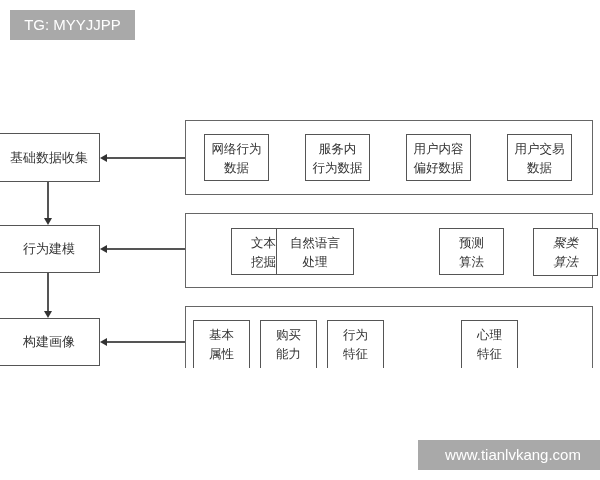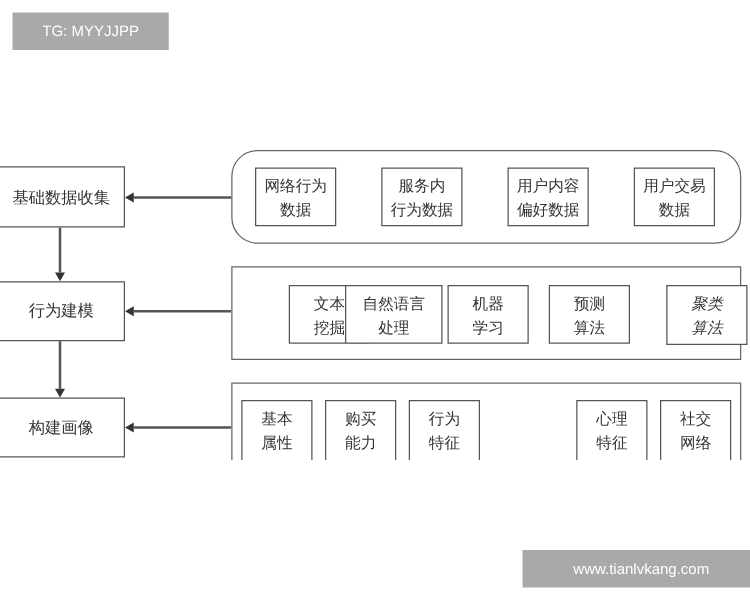--- a/index.html
+++ b/index.html
@@ -5,21 +5,21 @@
   html, body { margin: 0; padding: 0; }
   body {
     width: 600px; height: 480px; position: relative; overflow: hidden;
     background: #ffffff;
     font-family: "DejaVu Sans", "Liberation Sans", sans-serif;
     color: #333333;
   }
   .watermark {
     position: absolute; background: #a9a9a9; color: #ffffff;
     font-family: "Liberation Sans", "DejaVu Sans", sans-serif;
-    font-size: 12px; line-height: 30px; padding: 0 10px; white-space: nowrap;
+    font-size: 15px; line-height: 30px; padding: 0 10px; white-space: nowrap;
   }
   #wm-top { left: 10px; top: 10px; height: 30px; width: 105px; text-align: center; }
   #wm-bottom { left: 418px; top: 440px; height: 30px; width: 170px; text-align: center; }
 
   .diagram { position: absolute; left: 0; top: 0; width: 600px; height: 368px; overflow: hidden; }
 
   .stage {
     position: absolute; left: -2px; width: 102px;
     border: 1.5px solid #555; background: #fff; box-sizing: border-box;
     display: flex; align-items: center; justify-content: center;
@@ -69,52 +69,48 @@
   <div class="vline" style="left:47px;top:273px;height:38px;"></div>
   <div class="arrow-down" style="left:44px;top:311px;"></div>
 
   <div class="hline" style="left:107px;top:157px;width:78px;"></div>
   <div class="arrow-left" style="left:100px;top:154px;"></div>
   <div class="hline" style="left:107px;top:248px;width:78px;"></div>
   <div class="arrow-left" style="left:100px;top:245px;"></div>
   <div class="hline" style="left:107px;top:341px;width:78px;"></div>
   <div class="arrow-left" style="left:100px;top:338px;"></div>
 
-  <div class="group" style="top:120px;height:75px;border-radius:21px;">
+  <div class="group" style="top:120px;height:75px;">
     <div class="item" style="left:18px;top:13px;width:65px;height:47px;">网络行为
 数据</div>
     <div class="item" style="left:119px;top:13px;width:65px;height:47px;">服务内
 行为数据</div>
     <div class="item" style="left:220px;top:13px;width:65px;height:47px;">用户内容
 偏好数据</div>
     <div class="item" style="left:321px;top:13px;width:65px;height:47px;">用户交易
 数据</div>
   </div>
 
   <div class="group" style="top:213px;height:75px;">
     <div class="item" style="left:9px;top:14px;width:65px;height:47px;margin-left:36px;">文本
 挖掘</div>
     <div class="item" style="left:90px;top:14px;width:78px;height:47px;">自然语言
 处理</div>
-    <div class="item" style="left:172px;top:14px;width:65px;height:47px;">机器
-学习</div>
     <div class="item" style="left:253px;top:14px;width:65px;height:47px;">预测
 算法</div>
     <div class="item" style="left:347px;top:14px;width:65px;height:48px;font-style:italic;">聚类
 算法</div>
   </div>
 
   <div class="group" style="top:306px;height:80px;">
     <div class="item" style="left:7px;top:13px;width:57px;height:60px;align-items:flex-start;padding-top:4px;">基本
 属性</div>
     <div class="item" style="left:74px;top:13px;width:57px;height:60px;align-items:flex-start;padding-top:4px;">购买
 能力</div>
     <div class="item" style="left:141px;top:13px;width:57px;height:60px;align-items:flex-start;padding-top:4px;">行为
 特征</div>
     <div class="item" style="left:275px;top:13px;width:57px;height:60px;align-items:flex-start;padding-top:4px;">心理
 特征</div>
-    <div class="item" style="left:342px;top:13px;width:57px;height:60px;align-items:flex-start;padding-top:4px;">社交
-网络</div>
   </div>
 </div>
 
 <div class="watermark" id="wm-top">TG: MYYJJPP</div>
 <div class="watermark" id="wm-bottom">www.tianlvkang.com</div>
 
 </body></html>

